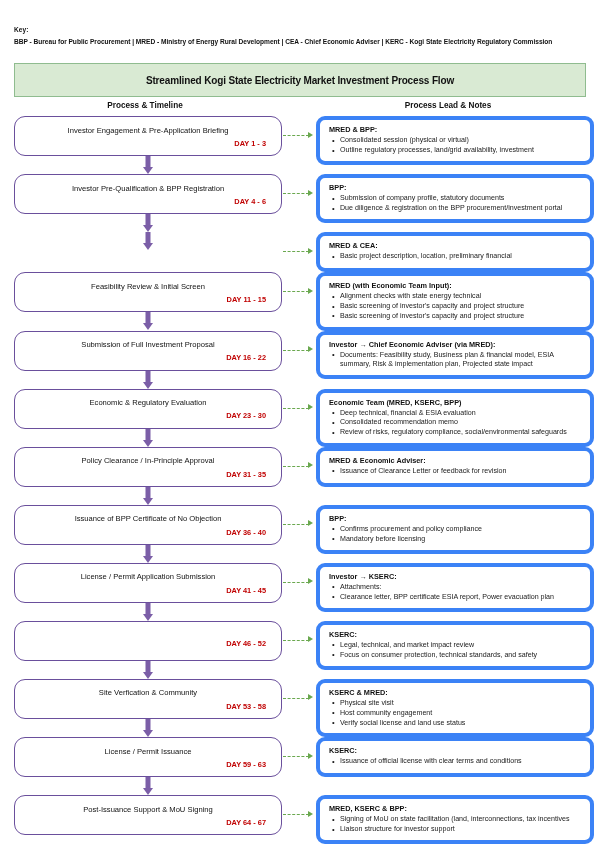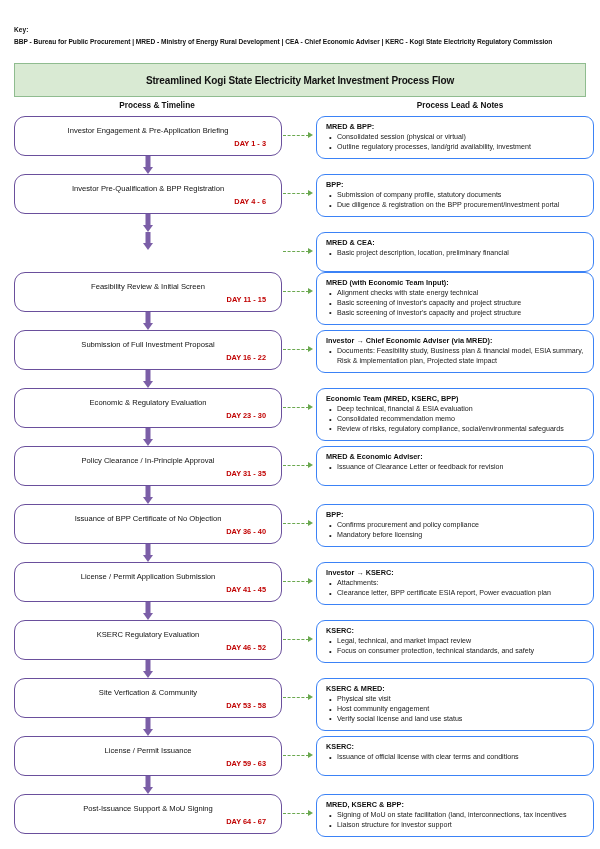--- a/index.html
+++ b/index.html
@@ -67,21 +67,20 @@
     position: relative;
     height: 17px;
     margin-top: 2px;
   }
   .col-head {
     position: absolute;
     font-size: 8.2px;
     font-weight: bold;
     color: #111;
     top: 2px;
-    margin-left: 12px;
   }
   .col-head.left  { left: 0; width: 290px; text-align: center; }
   .col-head.right { left: 300px; width: 296px; text-align: center; }
 
   
   .flow {
     position: relative;
     margin: 0;
     padding: 0 6px 0 14px;
   }
@@ -172,21 +171,21 @@
     left: 26px;
     width: 0; height: 0;
     border-top: 3.6px solid transparent;
     border-bottom: 3.6px solid transparent;
     border-left: 5.5px solid #6aa84f;
   }
 
   
   .note-box {
     flex: 1 1 auto;
-    border: 1px solid #3b82f6;
+    border: 4px solid #3b82f6;
     border-radius: 9px;
     background: #ffffff;
     padding: 5px 8px 5px 9px;
     min-height: 40px;
   }
   .note-lead {
     font-size: 7.3px;
     font-weight: bold;
     color: #111;
     line-height: 1.3;
@@ -431,21 +430,20 @@
           <div class="note-lead">Investor → KSERC:</div>
           <ul class="note-list">
             <li>Attachments:</li>
             <li>Clearance letter, BPP certificate ESIA report, Power evacuation plan</li>
           </ul>
         </div>
       </div>
       <div class="row">
         <div class="left-col">
           <div class="step-box">
-            <div class="step-title">KSERC Regulatory Evaluation</div>
             <div class="step-day">DAY 46 - 52</div>
           </div>
           <div class="down-arrow">
             <div class="shaft"></div>
             <div class="head"></div>
           </div>
         </div>
         <div class="dash-link">
           <div class="dash-line"></div>
           <div class="dash-head"></div>

